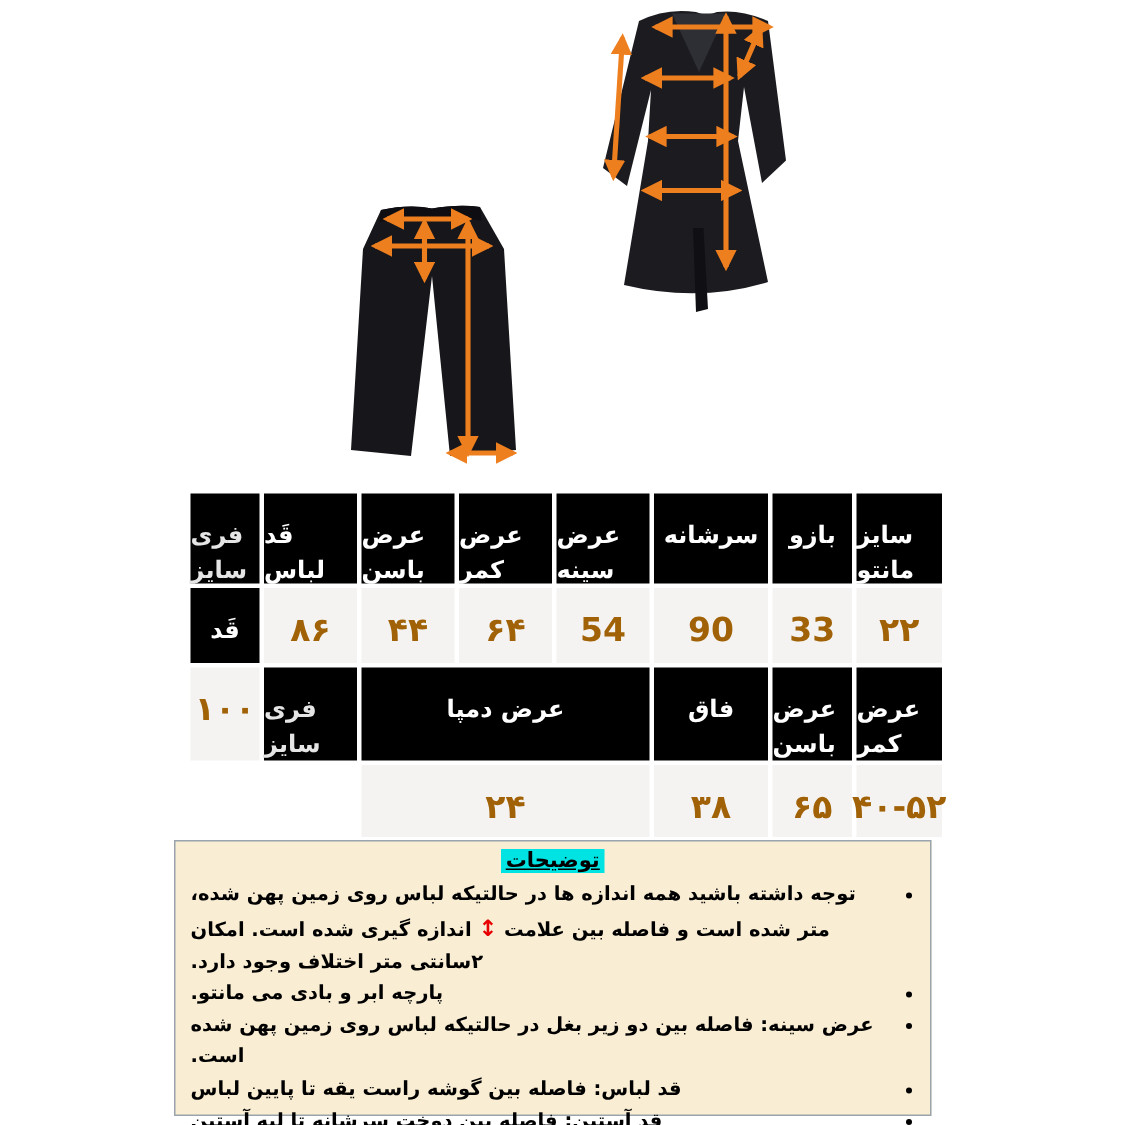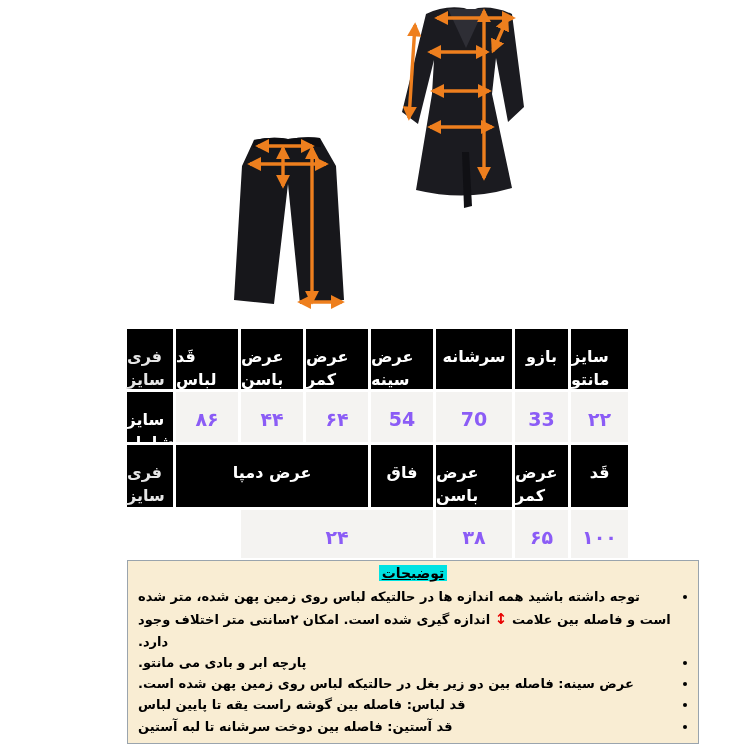--- a/index.html
+++ b/index.html
@@ -19,26 +19,26 @@
     grid-template-columns:57px 53px 76px 62px 62px 62px 62px 46px;
     grid-template-rows:60px 50px 62px 48px;
     gap:3px;background:#ffffff;
   }
   .size-grid > div{
     display:flex;align-items:flex-start;justify-content:center;
     text-align:left;padding-top:16px;box-sizing:border-box;
   }
   .hcell{background:#000000;color:#ffffff;font-weight:bold;font-size:16px;line-height:1.45;}
   .labelcell{background:#000000;color:#e5e5e5;font-weight:bold;font-size:16px;line-height:1.45;}
-  .vcell{background:#f4f3f1;color:#8b5cf6;font-weight:bold;font-size:19px;line-height:1.2;padding-top:4px;}
+  .vcell{background:#f4f3f1;color:#a16207;font-weight:bold;font-size:22px;line-height:1.2;padding-top:4px;}
   .span3{grid-column:span 3;}
 
   
   .notes{
-    position:absolute;left:127px;top:560px;width:572px;height:184px;
+    position:absolute;left:116px;top:560px;width:505px;height:184px;
     background:#f9edd3;border:1px solid #9aa4ad;box-sizing:border-box;
     direction:rtl;color:#000;
   }
   .notes-title{
     text-align:center;margin-top:2px;
   }
   .notes-title span{
     background:#00e3e3;font-weight:bold;font-size:14px;
     text-decoration:underline;padding:0 3px;
   }
@@ -101,35 +101,35 @@
   <div class="hcell">بازو</div>
   <div class="hcell">سرشانه</div>
   <div class="hcell">عرض سینه</div>
   <div class="hcell">عرض کمر</div>
   <div class="hcell">عرض باسن</div>
   <div class="hcell">قَد لباس</div>
 
   <div class="labelcell">فری سایز</div>
   <div class="vcell">۲۲</div>
   <div class="vcell">33</div>
-  <div class="vcell">70</div>
+  <div class="vcell">90</div>
   <div class="vcell">54</div>
   <div class="vcell">۶۴</div>
   <div class="vcell">۴۴</div>
   <div class="vcell">۸۶</div>
 
-  <div class="hcell">سایز شلوار</div>
   <div class="hcell">قَد</div>
   <div class="hcell">عرض کمر</div>
   <div class="hcell">عرض باسن</div>
   <div class="hcell">فاق</div>
   <div class="hcell span3">عرض دمپا</div>
 
   <div class="labelcell">فری سایز</div>
   <div class="vcell">۱۰۰</div>
+  <div class="vcell">۴۰-۵۲</div>
   <div class="vcell">۶۵</div>
   <div class="vcell">۳۸</div>
   <div class="vcell span3">۲۴</div>
 </div>
 
 <div class="notes">
   <div class="notes-title">
     <span>توضیحات</span>
   </div>
   <ul>

